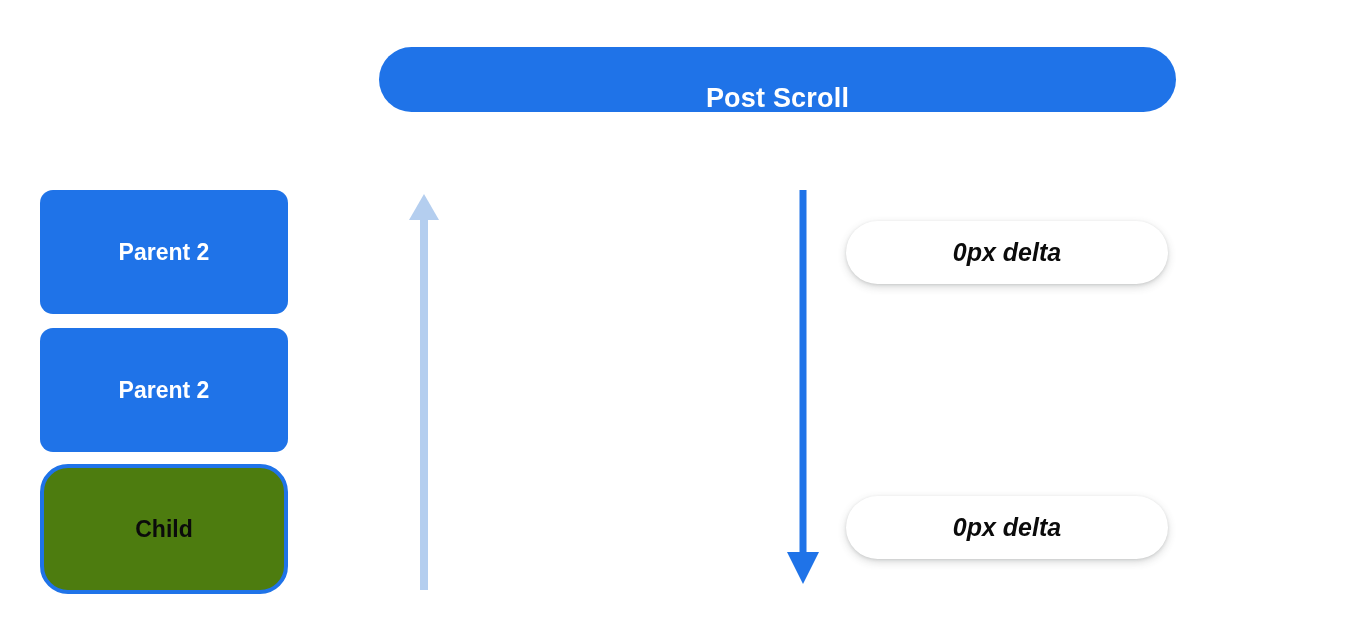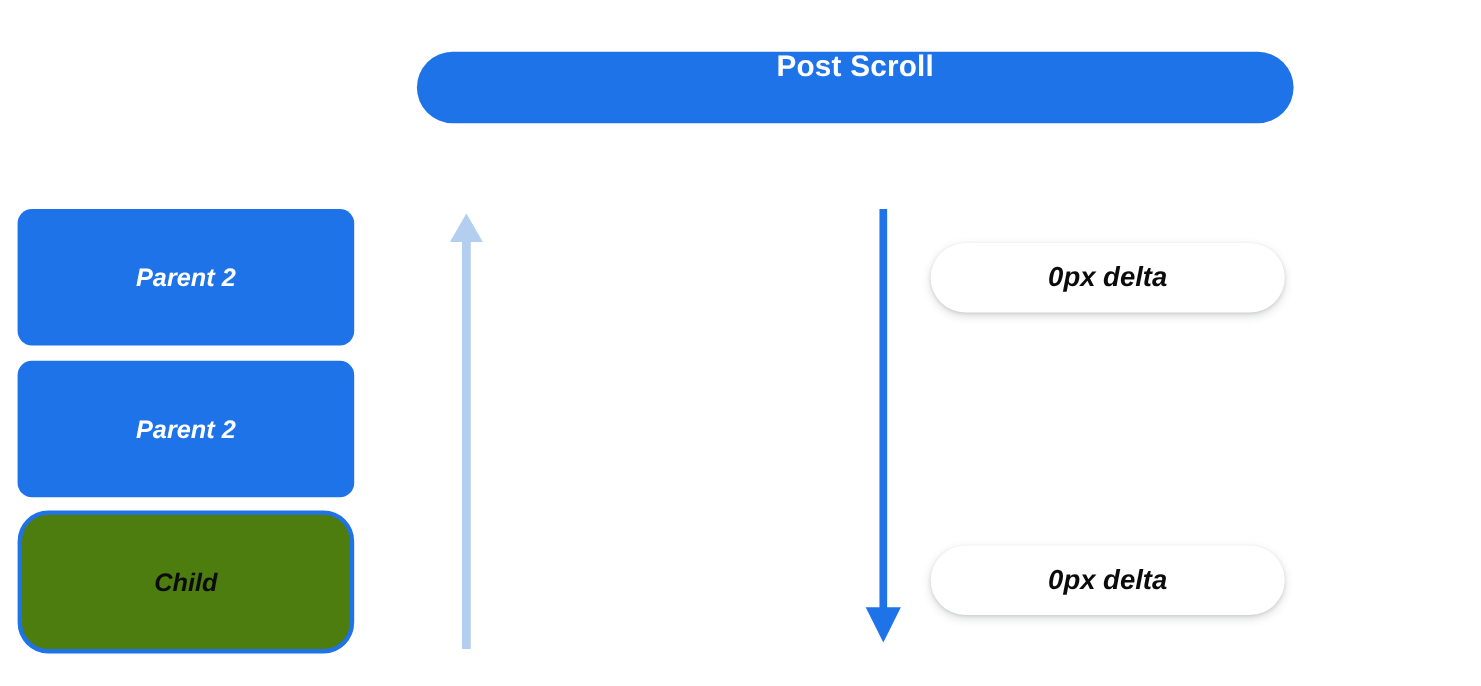--- a/index.html
+++ b/index.html
@@ -21,43 +21,42 @@
   
   .header-pill {
     position: absolute;
     left: 379px;
     top: 47px;
     width: 797px;
     height: 65px;
     background: #1f73e8;
     border-radius: 33px;
     display: flex;
-    align-items: flex-start;
+    align-items: flex-end;
     justify-content: center;
     box-sizing: border-box;
   }
   .header-pill .label {
     color: #ffffff;
     font-size: 27px;
     font-weight: bold;
     letter-spacing: 0.2px;
     line-height: 1;
   }
 
   
   .stack-box {
     position: absolute;
-    left: 16px;
-    width: 306px;
+    left: 40px;
+    width: 248px;
     display: flex;
     align-items: center;
     justify-content: center;
     box-sizing: border-box;
     border-radius: 13px;
-    font-style: italic;
   }
   .stack-box.filled {
     background: #1f73e8;
   }
   .stack-box.filled .label {
     color: #ffffff;
     font-size: 23px;
     font-weight: bold;
     line-height: 1;
   }

